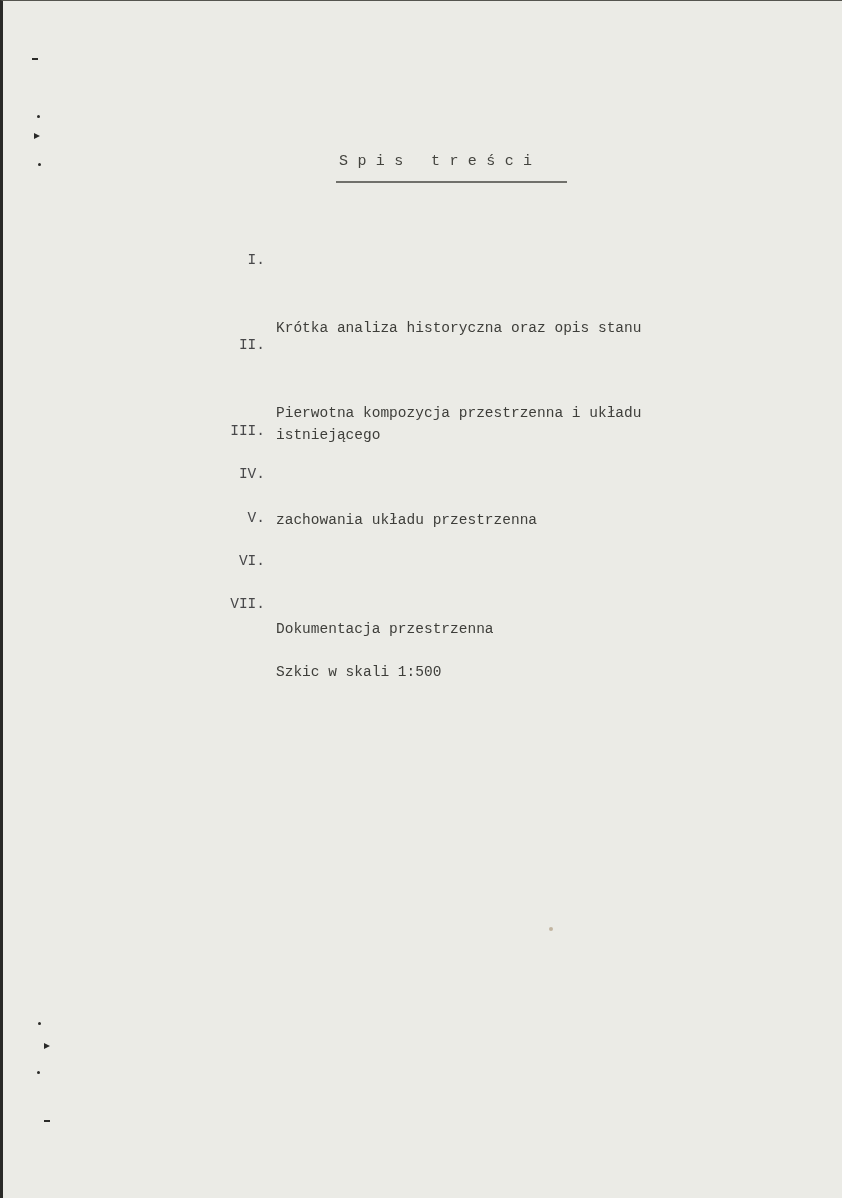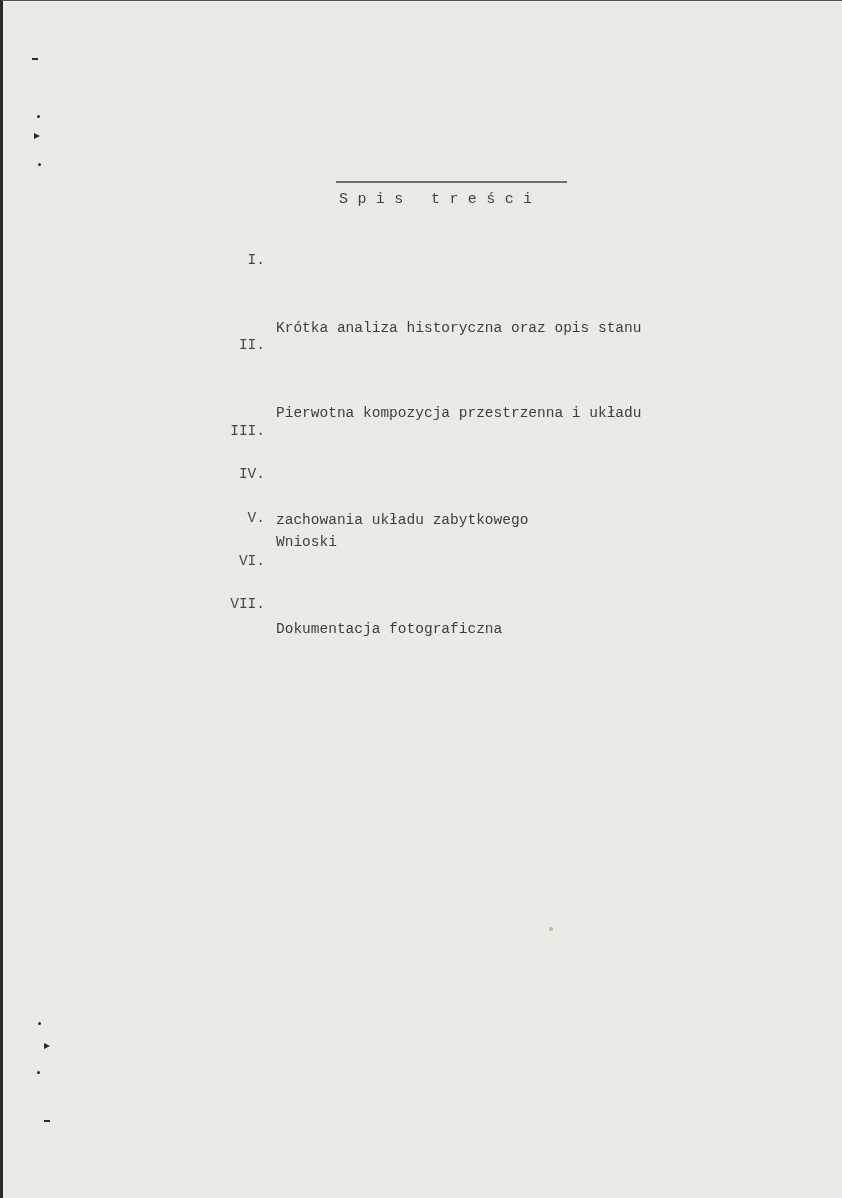--- a/index.html
+++ b/index.html
@@ -26,21 +26,20 @@
     }
     .title {
       position: absolute;
       left: 336px;
       top: 152px;
       font-size: 15px;
       letter-spacing: 0.2px;
       word-spacing: 0;
       white-space: pre;
       color: #44443f;
-      margin-top: 38px;
     }
     .title-underline {
       position: absolute;
       left: 333px;
       top: 180px;
       width: 231px;
       height: 2px;
       background: #5a5a55;
       opacity: 0.85;
     }
@@ -107,55 +106,56 @@
 
   <div class="title">S p i s   t r e ś c i</div>
   <div class="title-underline"></div>
 
   <div class="toc">
 
     <div class="toc-entry" style="top:242px;">
       <span class="toc-numeral">I.</span>
       <span class="toc-text">
         <span class="line">Krótka analiza historyczna oraz opis stanu</span>
+        <span class="line">istniejącego</span>
       </span>
     </div>
 
     <div class="toc-entry" style="top:327px;">
       <span class="toc-numeral">II.</span>
       <span class="toc-text">
         <span class="line">Pierwotna kompozycja przestrzenna i układu</span>
-        <span class="line">zachowania układu zabytkowego</span>
+        <span class="line">zachowania układu przestrzenna</span>
       </span>
     </div>
 
     <div class="toc-entry" style="top:413px;">
       <span class="toc-numeral">III.</span>
     </div>
 
     <div class="toc-entry" style="top:456px;">
       <span class="toc-numeral">IV.</span>
-      <span class="toc-text">
-        <span class="line">Wnioski</span>
-      </span>
     </div>
 
     <div class="toc-entry" style="top:500px;">
       <span class="toc-numeral">V.</span>
     </div>
 
     <div class="toc-entry" style="top:543px;">
       <span class="toc-numeral">VI.</span>
       <span class="toc-text">
-        <span class="line">Dokumentacja fotograficzna</span>
+        <span class="line">Dokumentacja przestrzenna</span>
       </span>
     </div>
 
     <div class="toc-entry" style="top:586px;">
       <span class="toc-numeral">VII.</span>
+      <span class="toc-text">
+        <span class="line">Szkic w skali 1:500</span>
+      </span>
     </div>
 
   </div>
 
   <div class="margin-mark mark-dash" style="left:29px; top:57px;"></div>
   <div class="margin-mark mark-dot" style="left:34px; top:114px;"></div>
   <div class="margin-mark mark-arrow" style="left:31px; top:132px;"></div>
   <div class="margin-mark mark-dot" style="left:35px; top:162px;"></div>
 
   <div class="margin-mark mark-dot" style="left:35px; top:1021px;"></div>

